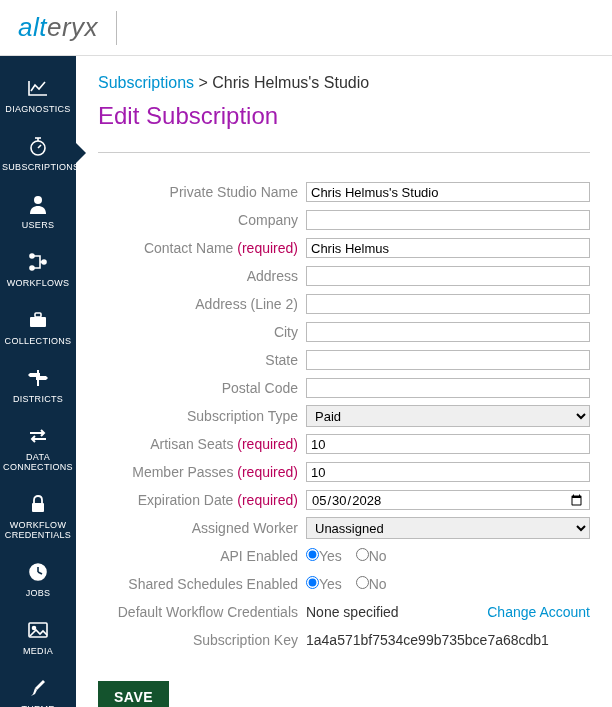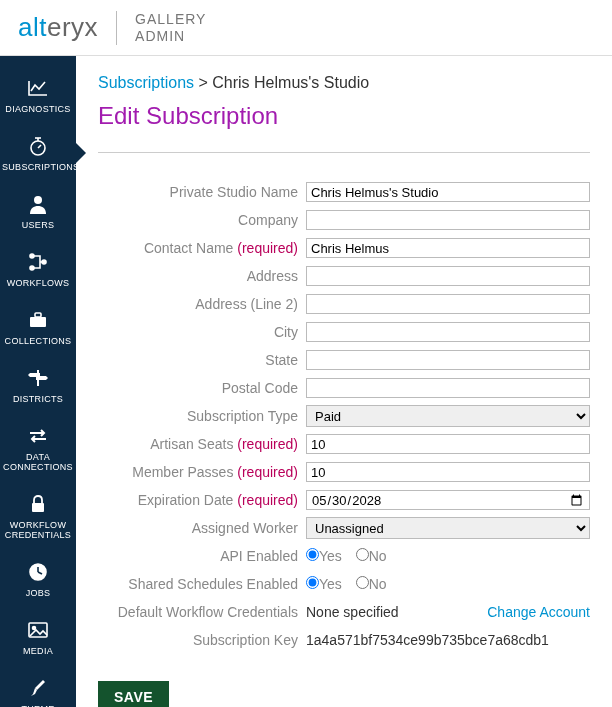--- a/index.html
+++ b/index.html
@@ -1,18 +1,18 @@
 <!DOCTYPE html>
 <html><head>
   <meta charset="utf-8">
   <style>
     * { box-sizing: border-box; margin: 0; padding: 0; }
     body { font-family: "Segoe UI", Arial, sans-serif; font-size: 14px; color: #333; width: 612px; height: 707px; overflow: hidden; background: #fff; }
     
-    .header { display: flex; align-items: center; padding: 10px 18px; border-bottom: 1px solid #ddd; height: 56px; }
+    .header { display: flex; align-items: center; padding: 10px 18px; border-bottom: 1px solid #ddd; height: 56px; font-style: italic; }
     .logo { font-size: 26px; font-weight: 400; letter-spacing: 0.5px; }
     .logo-alt { color: #0093d0; }
     .logo-eryx { color: #666; }
     .header-divider { width: 1px; height: 34px; background: #bbb; margin: 0 18px; }
     .header-sub { color: #777; font-size: 14px; line-height: 1.2; letter-spacing: 1px; }
 
     .shell { display: flex; height: calc(707px - 56px); }
     .sidebar { width: 76px; background: #0d2b45; display: flex; flex-direction: column; align-items: stretch; padding-top: 10px; }
     .sb-item { color: #fff; text-align: center; font-size: 9px; padding: 10px 2px 10px; cursor: pointer; position: relative; }
     .sb-item .sb-icon { display: flex; justify-content: center; align-items: center; height: 24px; margin-bottom: 4px; }
@@ -44,24 +44,20 @@
     .save-btn { margin-top: 24px; background: #14532d; color: #fff; border: none; padding: 8px 16px; font-size: 14px; font-weight: 600; cursor: pointer; letter-spacing: 0.5px; }
   </style>
 </head>
 <body>
 
 <div class="header">
   <div class="logo">
     <span class="logo-alt">alt</span><span class="logo-eryx">eryx</span>
   </div>
   <div class="header-divider"></div>
-  <div class="header-sub">
-    <div>GALLERY</div>
-    <div>ADMIN</div>
-  </div>
 </div>
 
 <div class="shell">
   <div class="sidebar">
     <div class="sb-item">
       <div class="sb-icon">
         <svg width="22" height="18" viewBox="0 0 22 18" fill="none" stroke="#fff" stroke-width="1.6">
             <polyline points="2,2 2,16 20,16"></polyline>
             <polyline points="4,12 8,6 12,10 18,3"></polyline>
           </svg>

